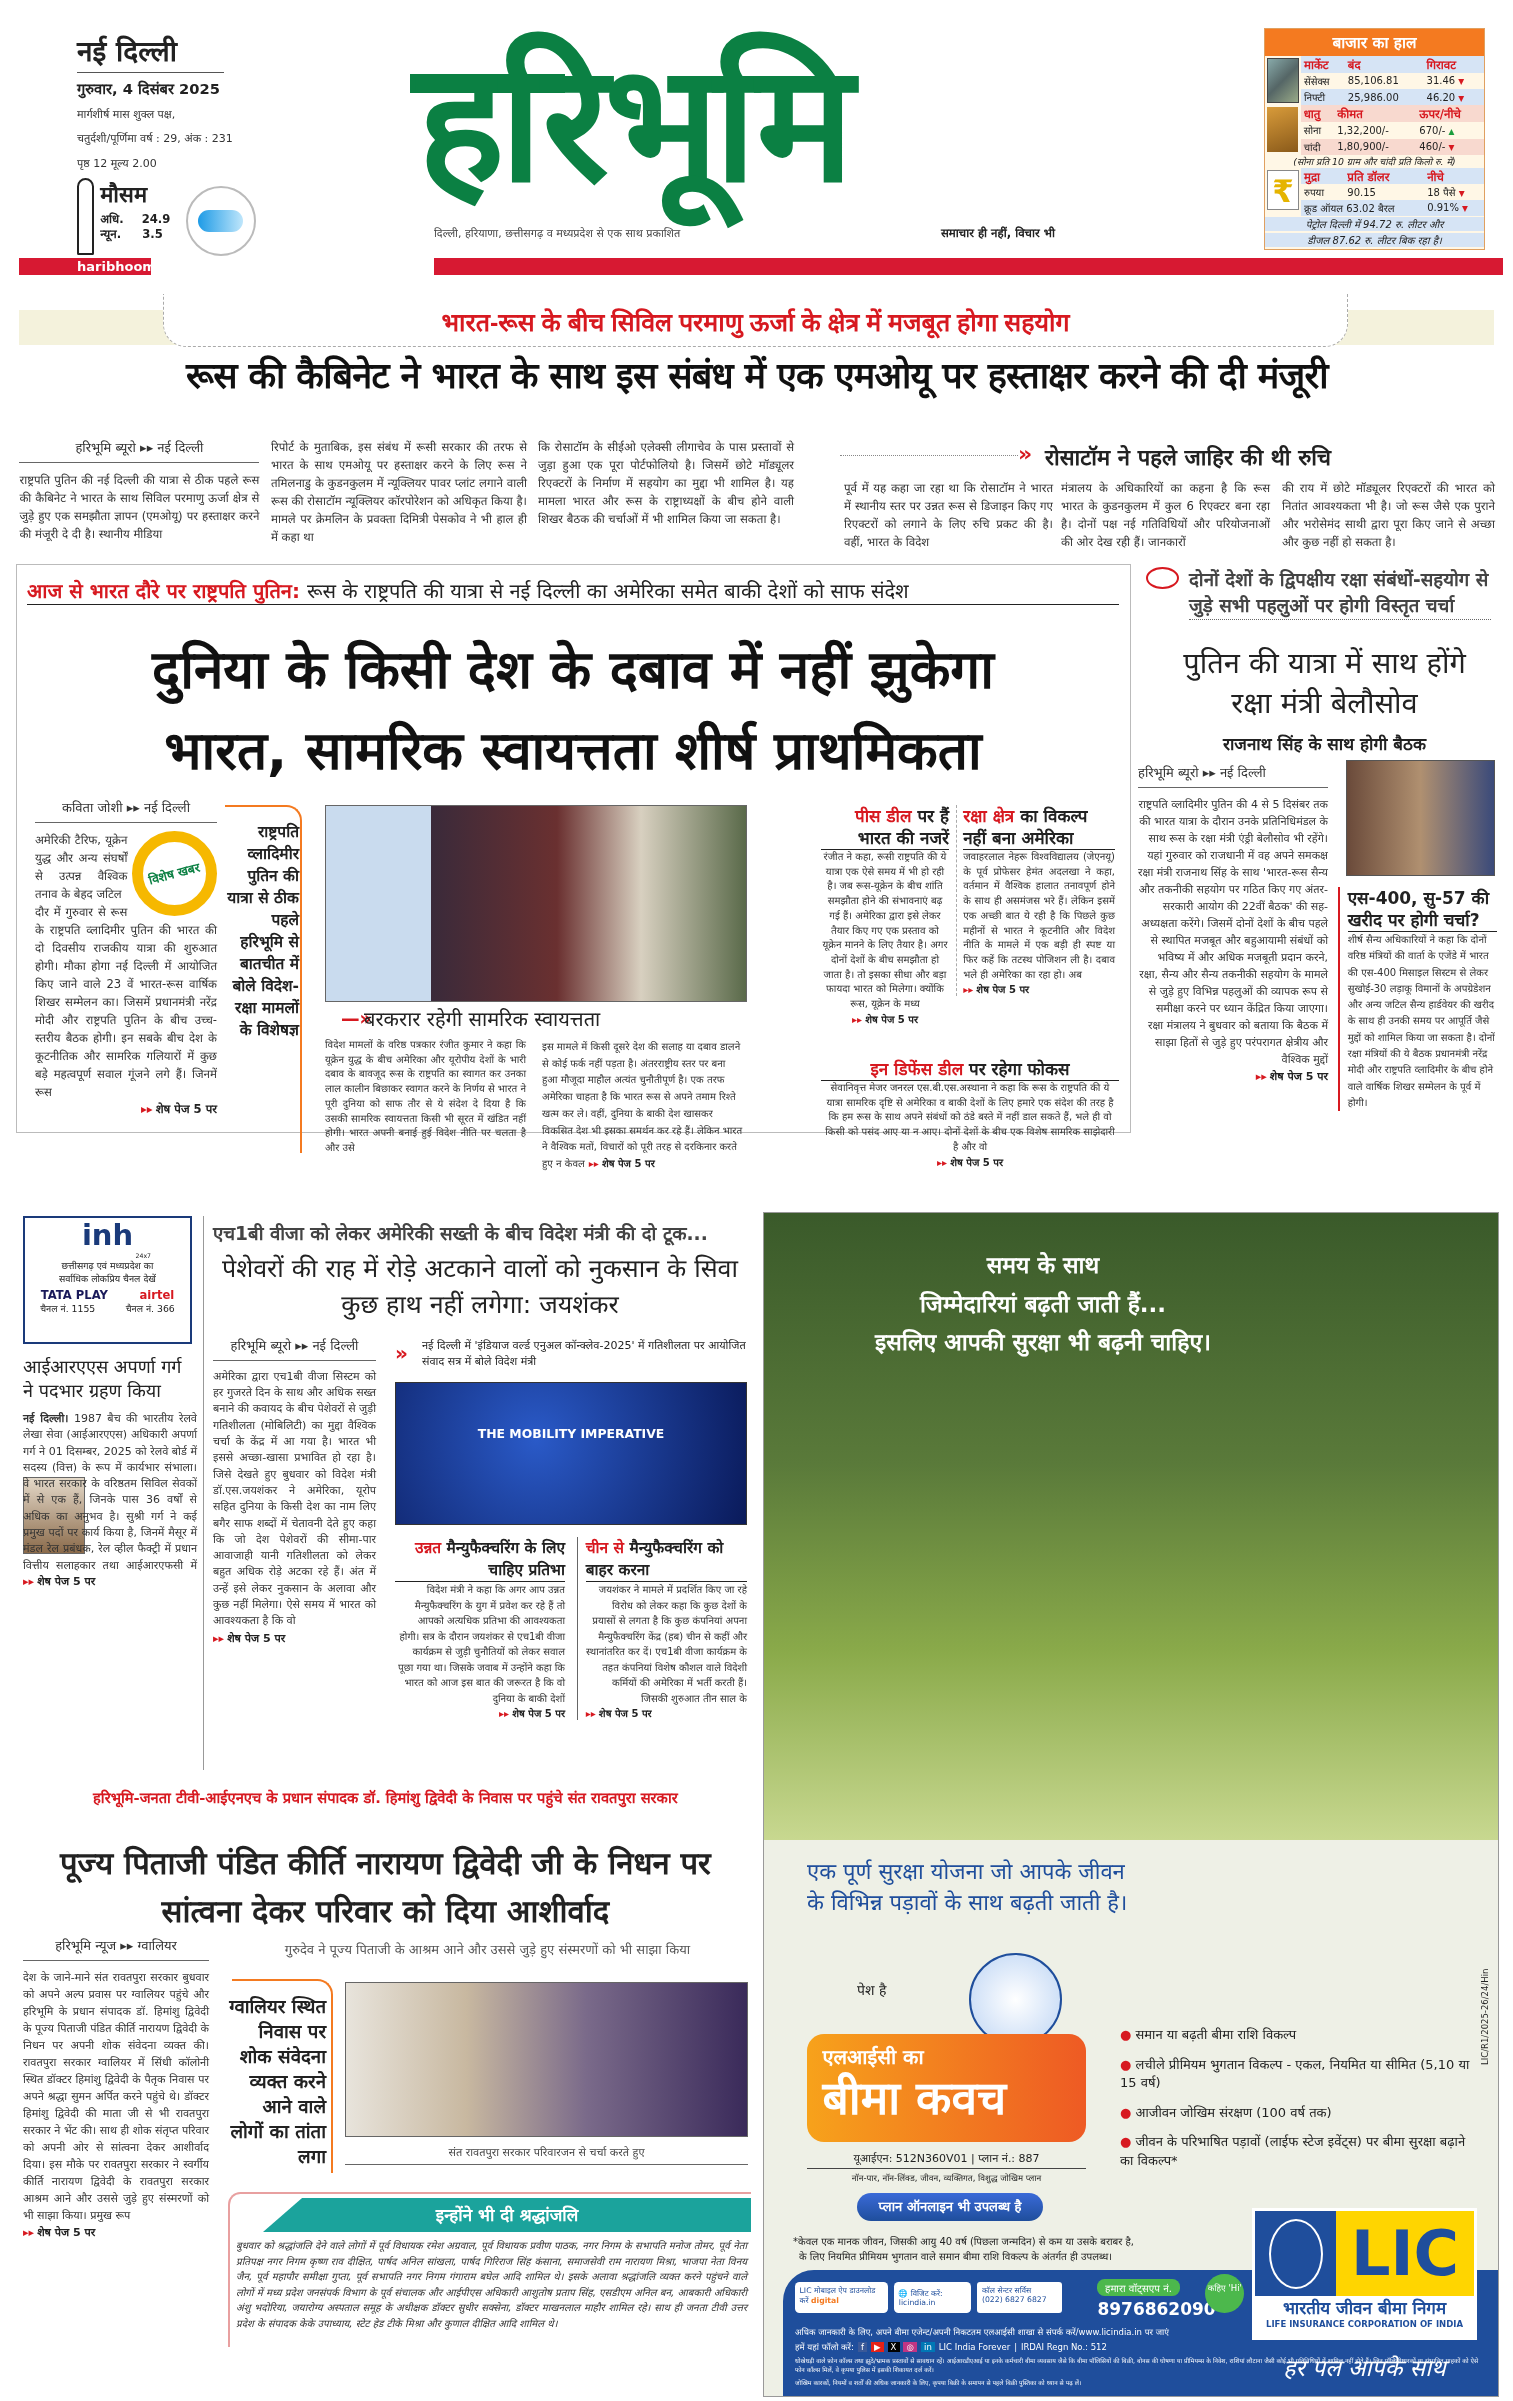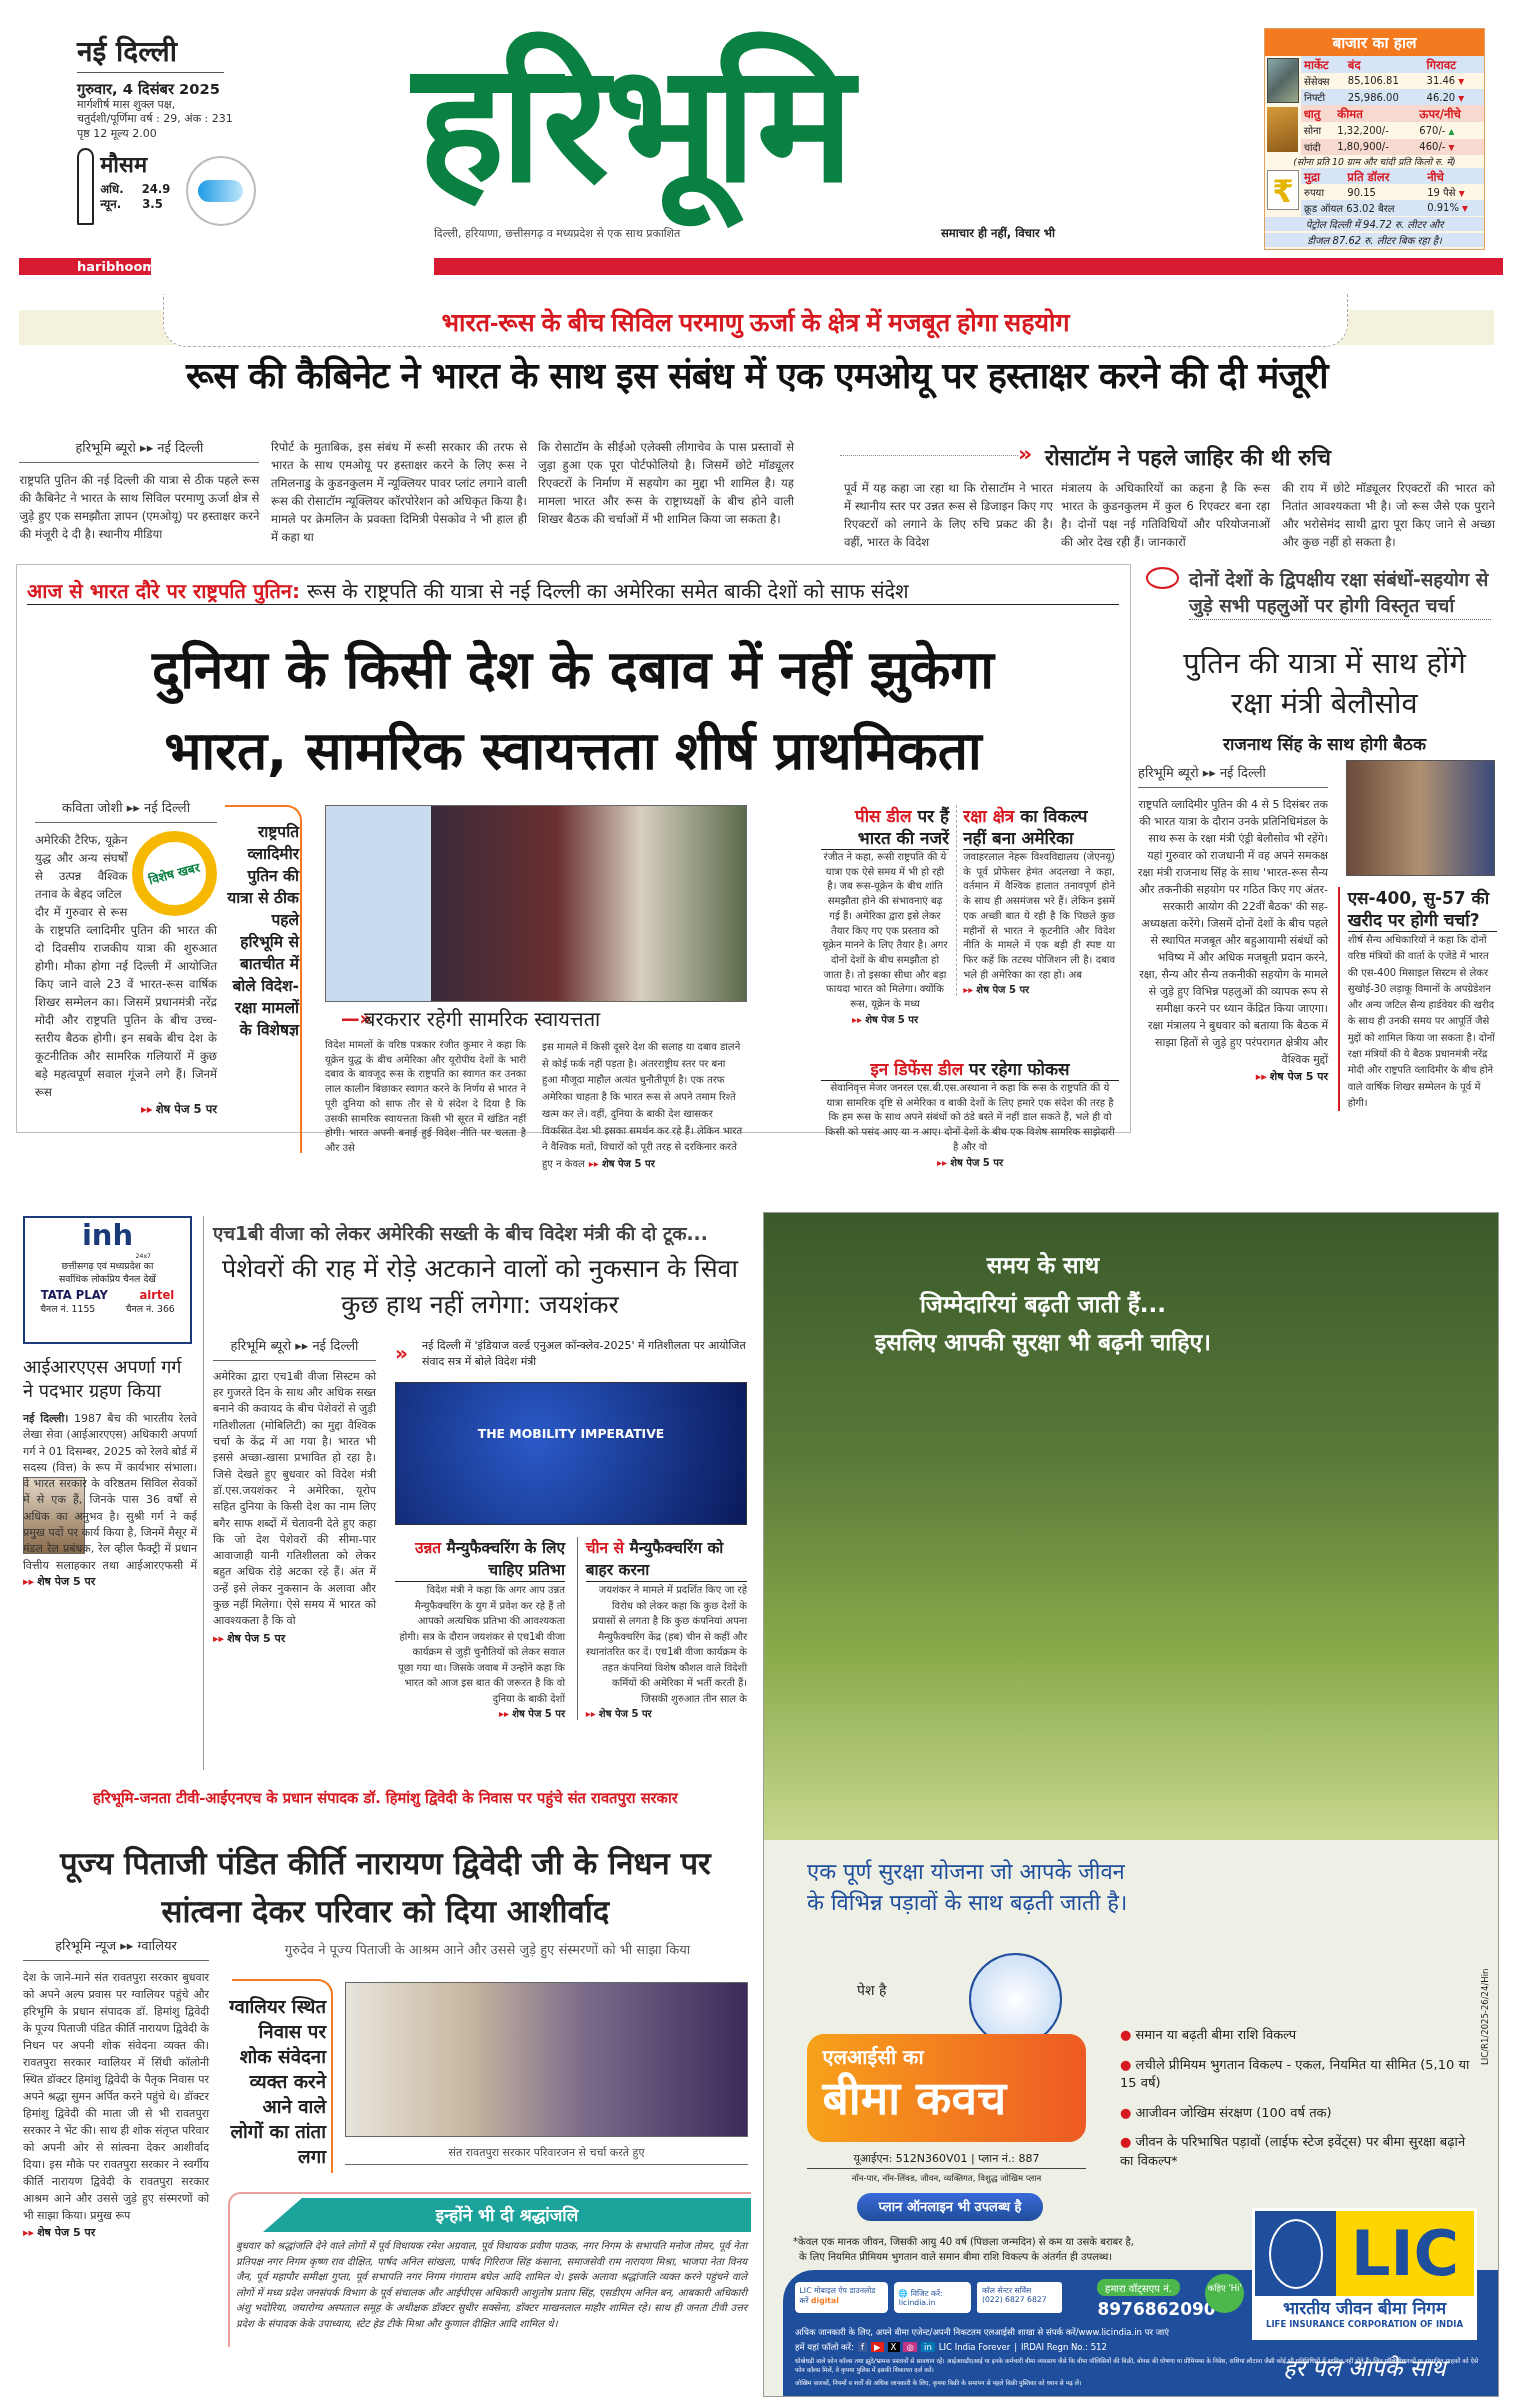--- a/index.html
+++ b/index.html
@@ -7,21 +7,21 @@
 .abs{position:absolute}
 .txt{font-size:11.6px;line-height:18px;text-align:justify;color:#333}
 .cond{font-family:"Liberation Sans",sans-serif}
 .red{color:#d71920}
 .byline{font-size:13px;color:#333;text-align:center;border-bottom:1.5px solid #666;padding-bottom:6.2px;margin-bottom:7.7px}
 .more{font-weight:bold;color:#222}
 .more::before{content:"▸▸";color:#d71920;margin-right:3.1px}
 
 #masthead-left .city{font-size:28px;font-weight:bold;border-bottom:1.5px solid #555;padding-bottom:3.1px;width:147px}
 #masthead-left .date{font-size:14.7px;font-weight:bold;margin-top:4.6px}
-#masthead-left .info{font-size:11px;line-height:14.7px;margin-top:0;color:#333}
+#masthead-left .info{font-size:11px;line-height:14.7px;margin-top:10px;color:#333}
 .logo{font-size:163px;font-weight:900;color:#0b8043;letter-spacing:-4.6px;line-height:155px;font-family:"DejaVu Sans",sans-serif}
 .redbar{background:#d71932}
 
 .mkt{border:0.8px solid #e0a060;background:#fff7e6;font-size:10px}
 .mkt .title{background:#f47a20;color:#fff;text-align:center;font-weight:bold;font-size:15.5px;padding:2.3px}
 .mkt table{border-collapse:collapse;width:100%}
 .mkt td{padding:0.8px 3.1px;white-space:nowrap}
 .mkt .hdr td{color:#d71920;font-weight:bold;font-size:11.6px}
 .mkt .row-b{background:#d6e4f5}
 .mkt .row-p{background:#f8d9cf}
@@ -113,21 +113,21 @@
     <table>
       <tbody>
           <tr class="hdr row-b">
             <td>मुद्रा</td>
             <td>प्रति डॉलर</td>
             <td>नीचे</td>
           </tr>
       <tr>
             <td>रुपया</td>
             <td>90.15</td>
-            <td><span>19 पैसे</span> <span class="dn">▼</span></td>
+            <td><span>18 पैसे</span> <span class="dn">▼</span></td>
           </tr>
       <tr class="row-b">
             <td colspan="2">क्रूड ऑयल 63.02 बैरल</td>
             <td><span>0.91%</span> <span class="dn">▼</span></td>
           </tr>
     </tbody>
       </table>
   </div>
   <div style="font-style:italic;text-align:center;background:#d6e4f5;margin:1.5px 0">पेट्रोल दिल्ली में 94.72 रु. लीटर और</div>
   <div style="font-style:italic;text-align:center;background:#d6e4f5;margin-bottom:2.3px">डीजल 87.62 रु. लीटर बिक रहा है।</div>

